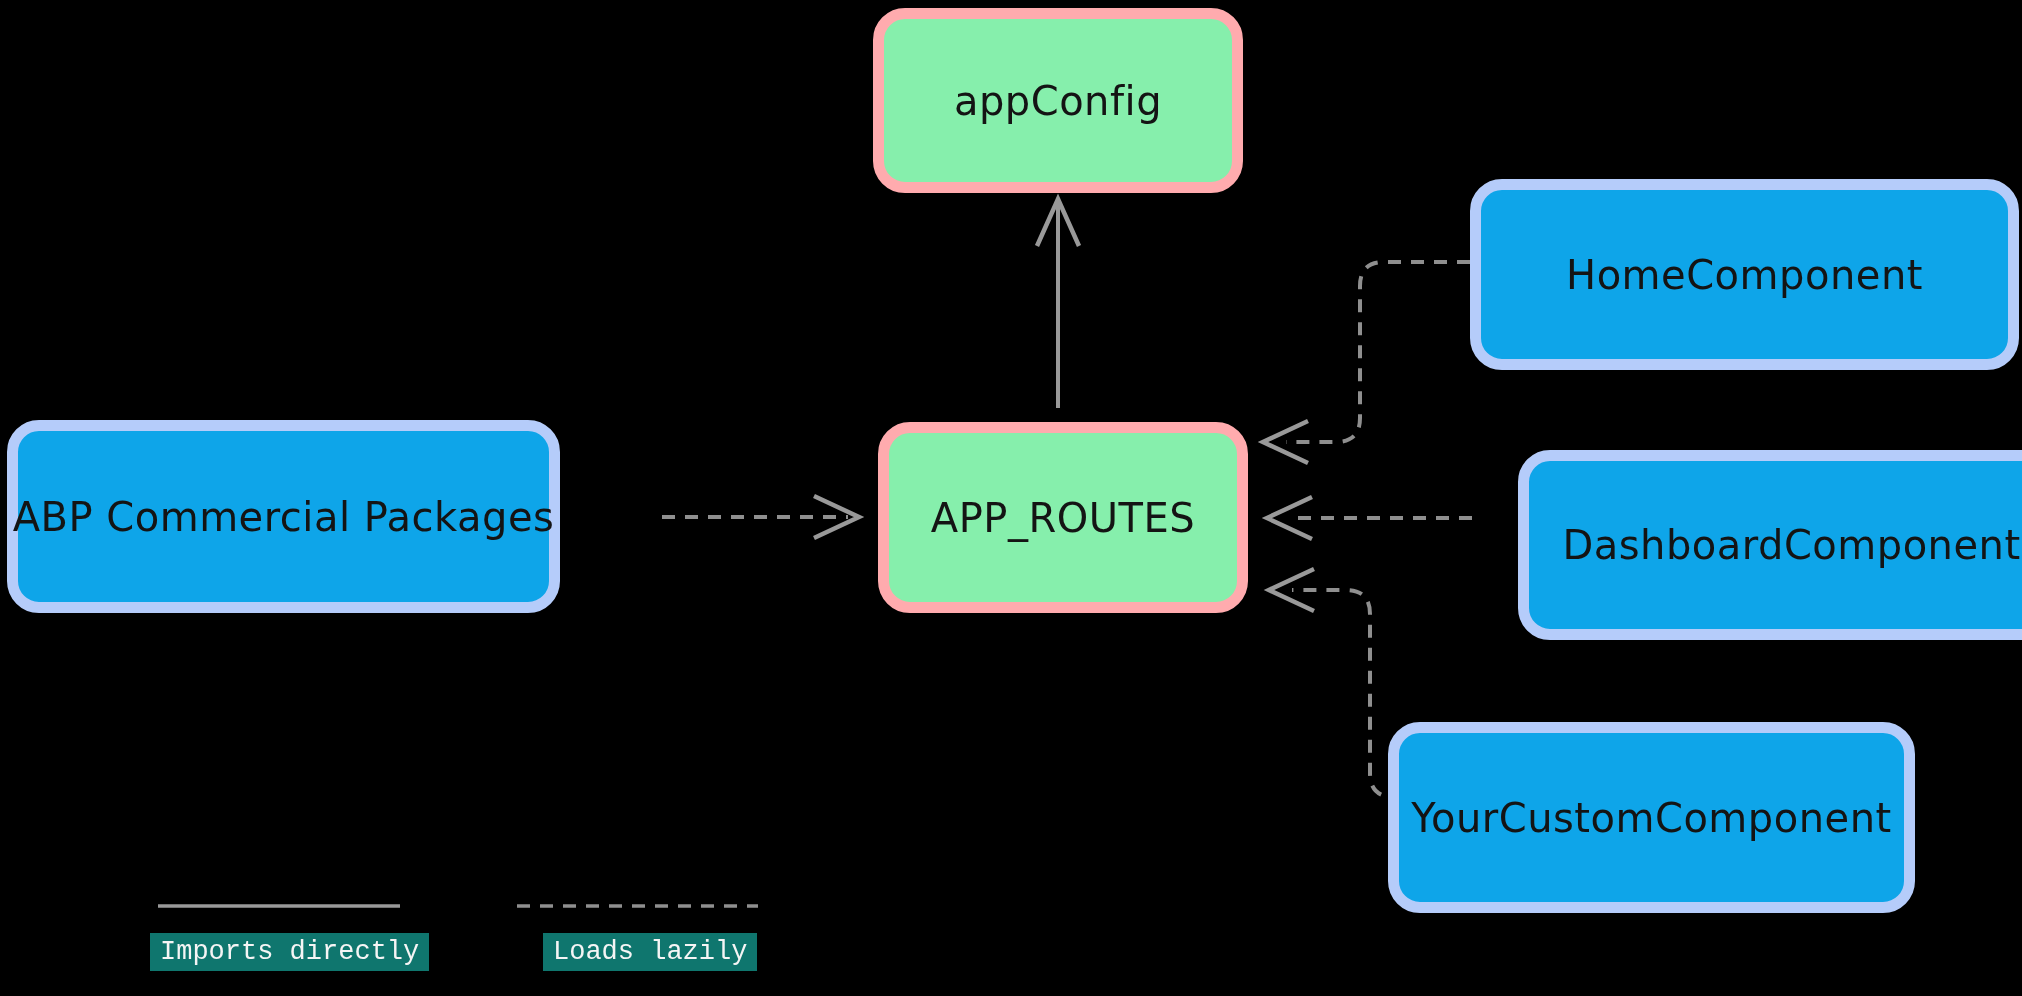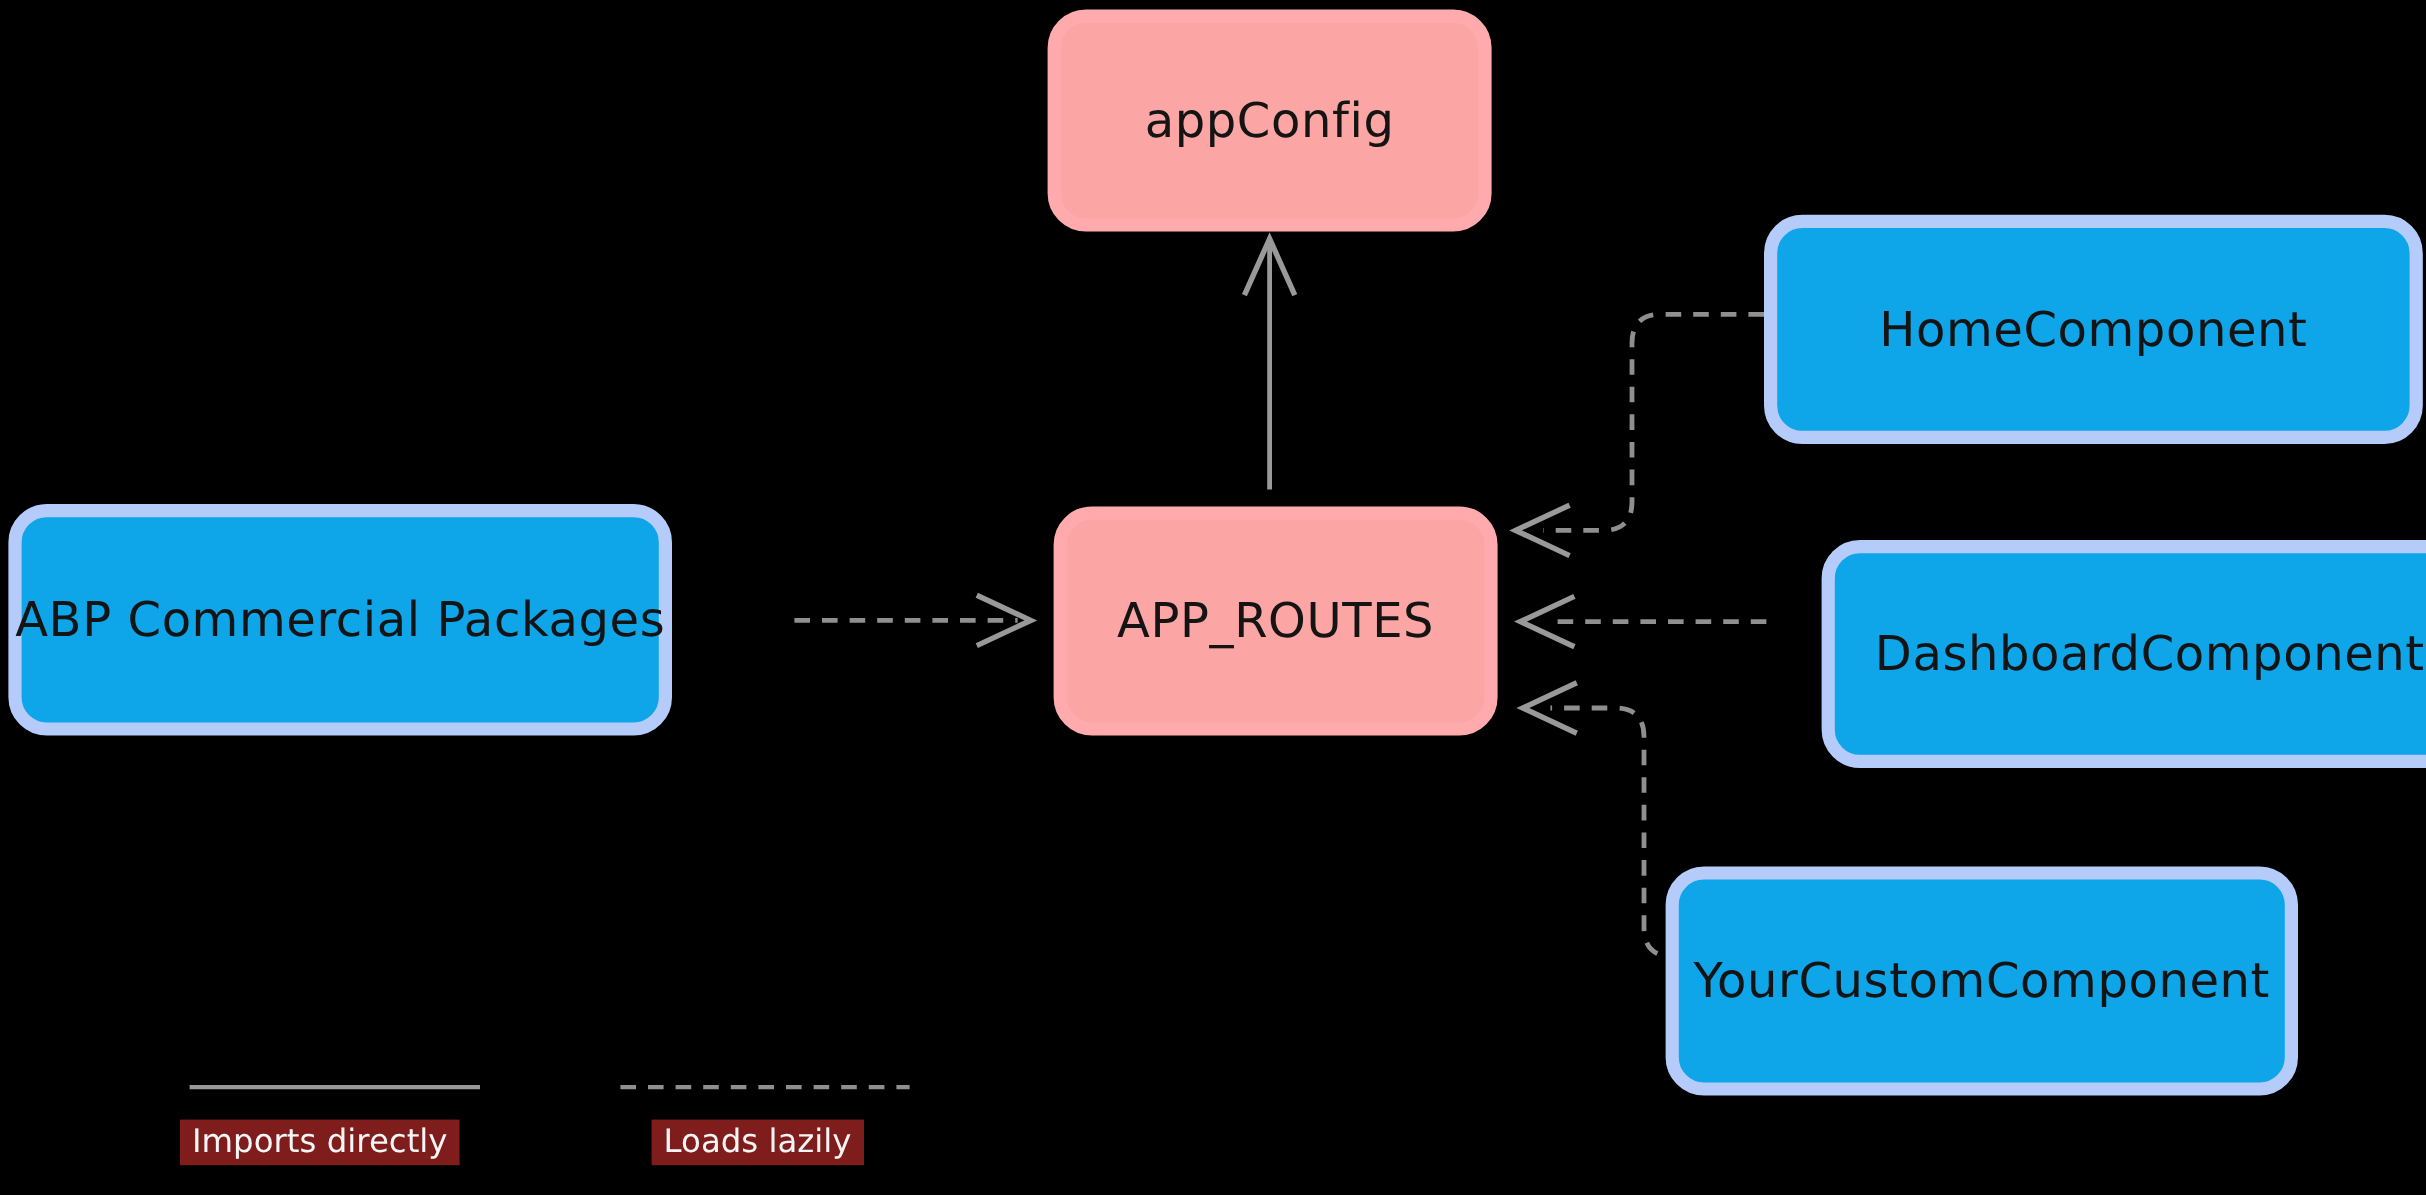--- a/index.html
+++ b/index.html
@@ -14,21 +14,21 @@
     position:absolute;
     box-sizing:border-box;
     display:flex;align-items:center;justify-content:center;
     border-radius:32px;
     font-size:40px;
     color:#141414;
     letter-spacing:0.5px;
     white-space:nowrap;
   }
   .node-red{
-    background:#fca5a5;
+    background:#86efac;
     border:11px solid #ffabae;
   }
   .node-blue{
     background:#0ea5e9;
     border:11px solid #b5ccfa;
   }
   #node-abp          {left:7px;    top:420px; width:553px; height:193px;}
   #node-appconfig    {left:873px;  top:8px;   width:370px; height:185px;}
   #node-approutes    {left:878px;  top:422px; width:370px; height:191px;}
   #node-home         {left:1470px; top:179px; width:549px; height:191px;}
@@ -38,26 +38,27 @@
   #edges{
     position:absolute;left:0;top:0;width:2022px;height:996px;
     pointer-events:none;
   }
   .edge-solid{stroke:#999999;stroke-width:4;fill:none;}
   .edge-dashed{stroke:#8f8f8f;stroke-width:4;fill:none;stroke-dasharray:13 10;}
   .arrowhead{stroke:#999999;stroke-width:4.5;fill:none;stroke-linecap:butt;}
 
   .legend-label{
     position:absolute;
-    background:#7f1d1d;
+    background:#0f766e;
     color:#f5f5f5;
     font-size:27px;
     line-height:1.2;
     padding:3px 10px;
     white-space:nowrap;
+    font-family:Liberation Mono, monospace;
   }
   #legend-label-imports{left:150px; top:933px;}
   #legend-label-lazily {left:543px; top:933px;}
 </style>
 </head>
 <body>
 
 <div id="canvas">
 
   <svg id="edges" viewBox="0 0 2022 996" xmlns="http://www.w3.org/2000/svg">

